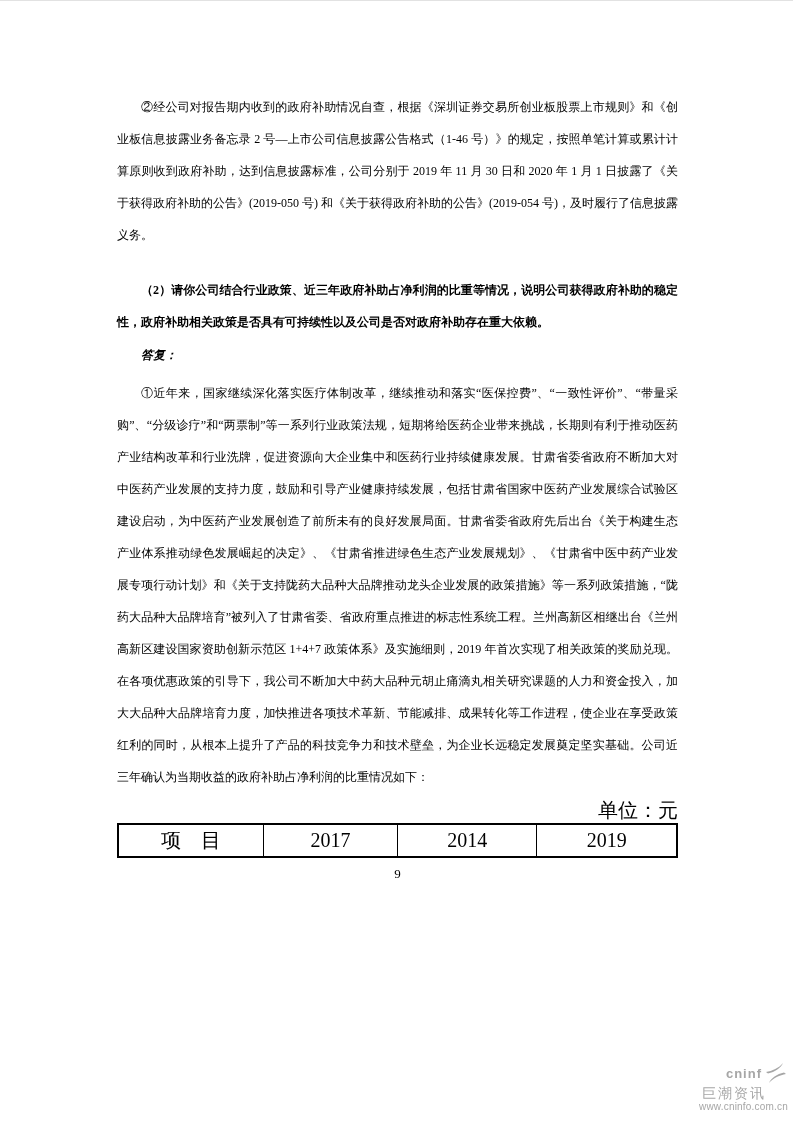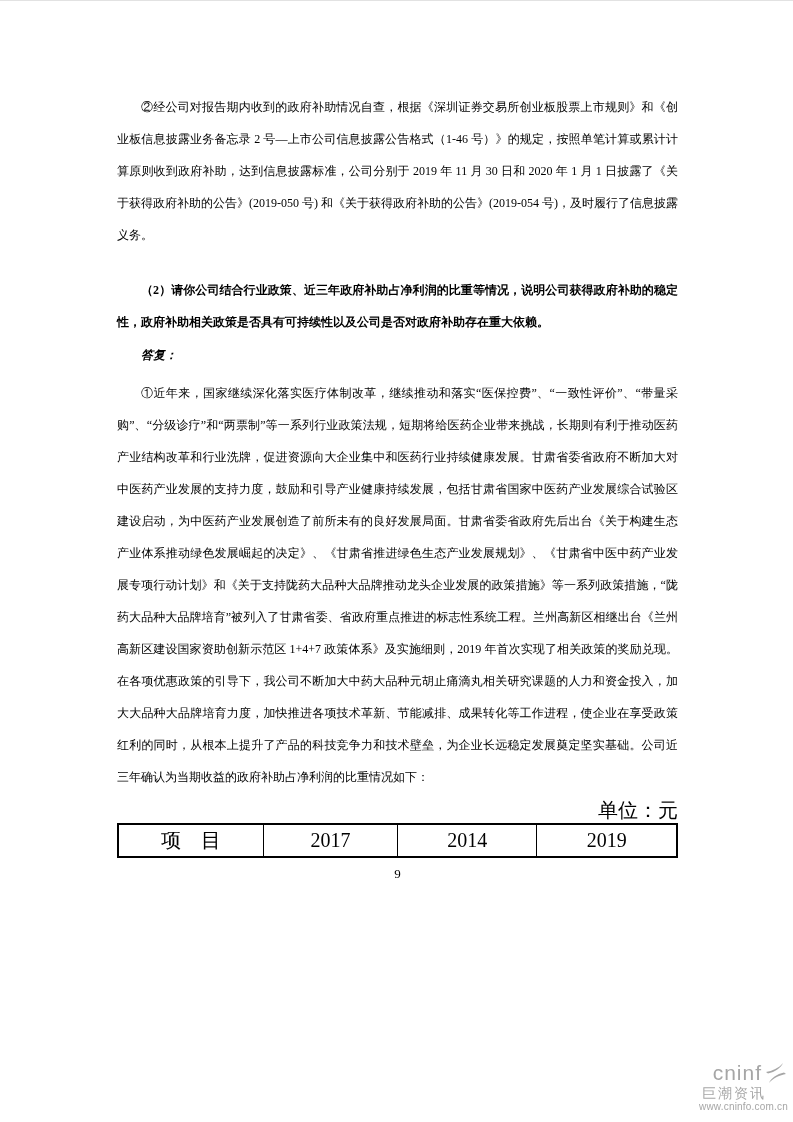--- a/index.html
+++ b/index.html
@@ -84,22 +84,22 @@
     font-family: "Liberation Sans", "DejaVu Sans", sans-serif;
     line-height: 1;
   }
   .brand-row {
     display: flex;
     align-items: center;
     justify-content: flex-end;
     gap: 2px;
   }
   .brand-text {
-    font-size: 21px;
-    font-weight: normal;
+    font-size: 13px;
+    font-weight: bold;
     letter-spacing: 1px;
   }
   .swirl {
     display: inline-block;
     width: 24px;
     height: 20px;
   }
   .site-name {
     font-size: 14px;
     letter-spacing: 2px;

